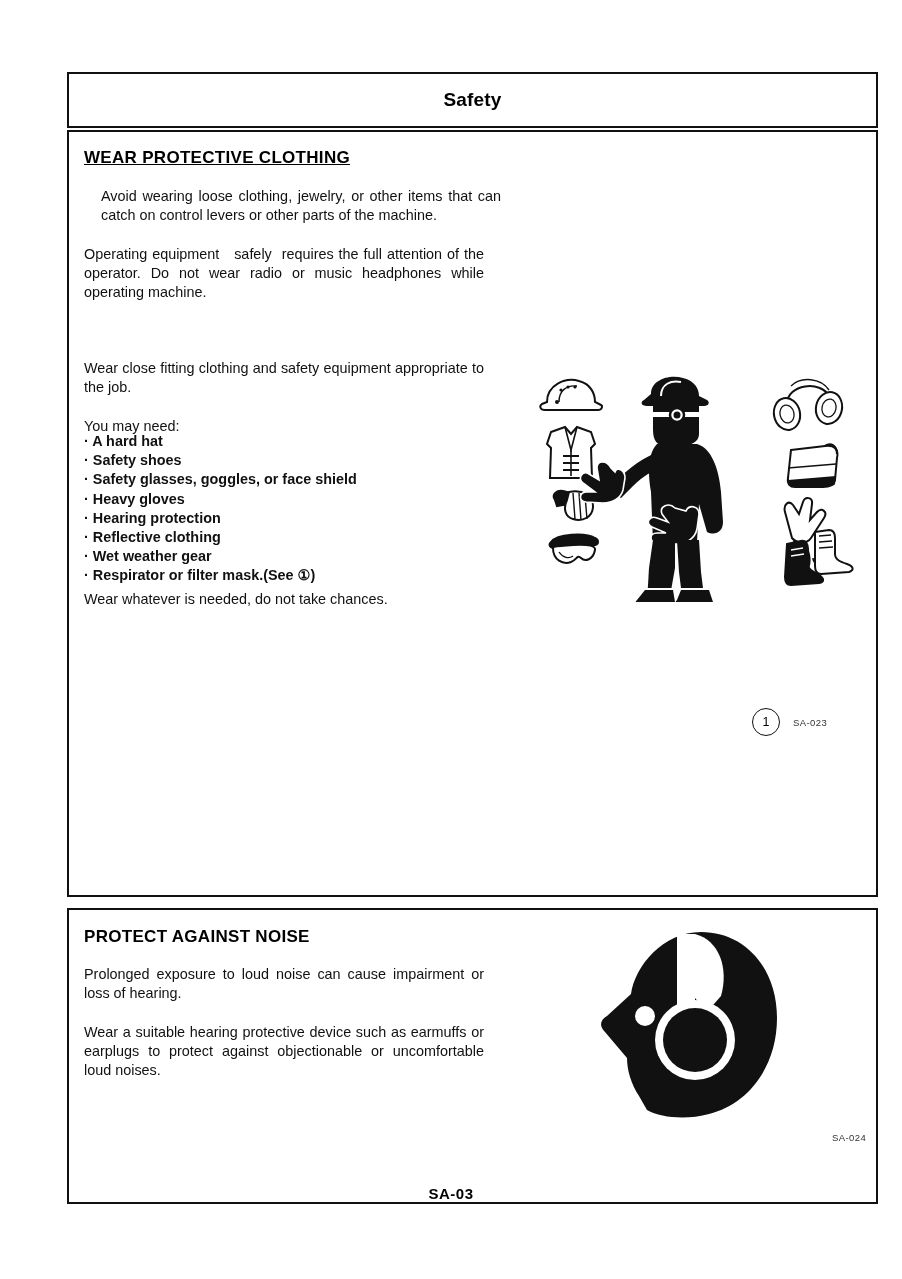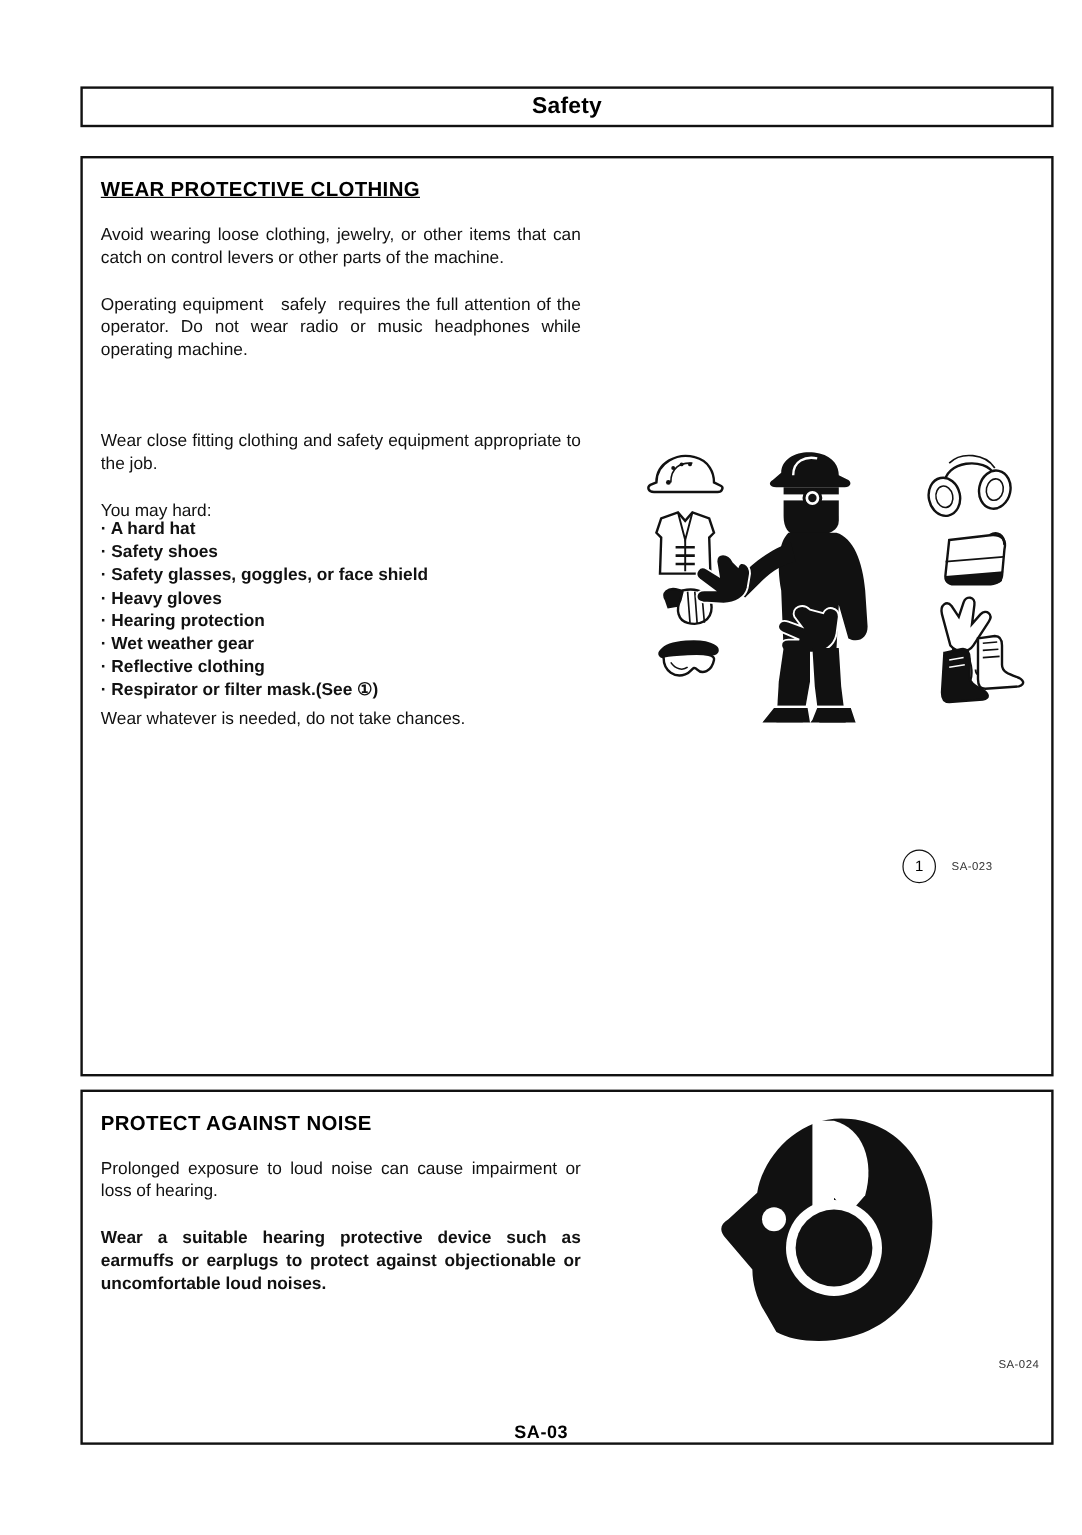--- a/index.html
+++ b/index.html
@@ -20,21 +20,21 @@
     position: absolute;
     inset: 0;
   }
 
   
   .header-box {
     position: absolute;
     left: 67px;
     top: 72px;
     width: 811px;
-    height: 34px;
+    height: 56px;
     border: 2px solid #111;
     box-sizing: border-box;
     display: flex;
     align-items: center;
     justify-content: center;
   }
   .header-title {
     font-size: 19px;
     font-weight: bold;
     letter-spacing: 0.2px;
@@ -132,36 +132,36 @@
 <div class="page">
 
   <div class="header-box">
     <div class="header-title">Safety</div>
   </div>
 
   <div class="section-box" id="section-clothing">
 
     <div class="section-heading">WEAR PROTECTIVE CLOTHING</div>
 
-    <div class="body-text para-justify" style="left:15px; top:55px; width:400px;">Avoid wearing loose clothing, jewelry, or other items that can catch on control levers or other parts of the machine.</div>
+    <div class="body-text para-justify" style="left:32px; top:55px; width:400px;">Avoid wearing loose clothing, jewelry, or other items that can catch on control levers or other parts of the machine.</div>
 
     <div class="body-text para-justify tight" style="left:15px; top:113px; width:400px;">Operating equipment   safely  requires the full attention of the operator. Do not wear radio or music headphones while operating machine.</div>
 
     <div class="body-text para-justify" style="left:15px; top:227px; width:400px;">Wear close fitting clothing and safety equipment appropriate to the job.</div>
 
-    <div class="body-text" style="left:15px; top:285px; width:400px;">You may hard:</div>
+    <div class="body-text" style="left:15px; top:285px; width:400px;">You may need:</div>
 
     <ul class="body-text list-block" style="left:15px; top:300px; width:400px;font-weight:bold;">
       <li>· A hard hat</li>
       <li>· Safety shoes</li>
       <li>· Safety glasses, goggles, or face shield</li>
       <li>· Heavy gloves</li>
       <li>· Hearing protection</li>
+      <li>· Reflective clothing</li>
       <li>· Wet weather gear</li>
-      <li>· Reflective clothing</li>
       <li>· Respirator or filter mask.(See ①)</li>
     </ul>
 
     <div class="body-text" style="left:15px; top:458px; width:410px;">Wear whatever is needed, do not take chances.</div>
 
     <div class="illus" style="left:460px; top:240px;">
       <svg width="340" height="230" viewBox="0 0 340 230" xmlns="http://www.w3.org/2000/svg">
 
         <g fill="#fff" stroke="#111" stroke-width="2">
           <path d="M18 30 C18 13, 36 5, 50 9 C62 12, 66 22, 66 30 L72 33 C74 34, 73 38, 69 38 L16 38 C11 38, 10 34, 13 32 Z"></path>
@@ -257,21 +257,21 @@
 
     <div class="fig-id" style="left:724px; top:585px;">SA-023</div>
   </div>
 
   <div class="section-box" id="section-noise">
 
     <div class="section-heading">PROTECT AGAINST NOISE</div>
 
     <div class="body-text para-justify" style="left:15px; top:55px; width:400px;">Prolonged exposure to loud noise can cause impairment or loss of hearing.</div>
 
-    <div class="body-text para-justify" style="left:15px; top:113px; width:400px;font-weight:bold;">Wear a suitable hearing protective device such as earmuffs or earplugs to protect against objectionable or uncomfortable loud noises.</div>
+    <div class="body-text para-justify" style="left:15px; top:113px; width:400px;">Wear a suitable hearing protective device such as earmuffs or earplugs to protect against objectionable or uncomfortable loud noises.</div>
 
     <div class="illus" style="left:500px; top:10px;">
       <svg width="250" height="215" viewBox="0 0 250 215" xmlns="http://www.w3.org/2000/svg">
         <g>
 
           <path d="M132 12
                    C176 12, 208 48, 208 98
                    C208 146, 180 184, 140 194
                    C118 200, 92 198, 78 190
                    L70 176

